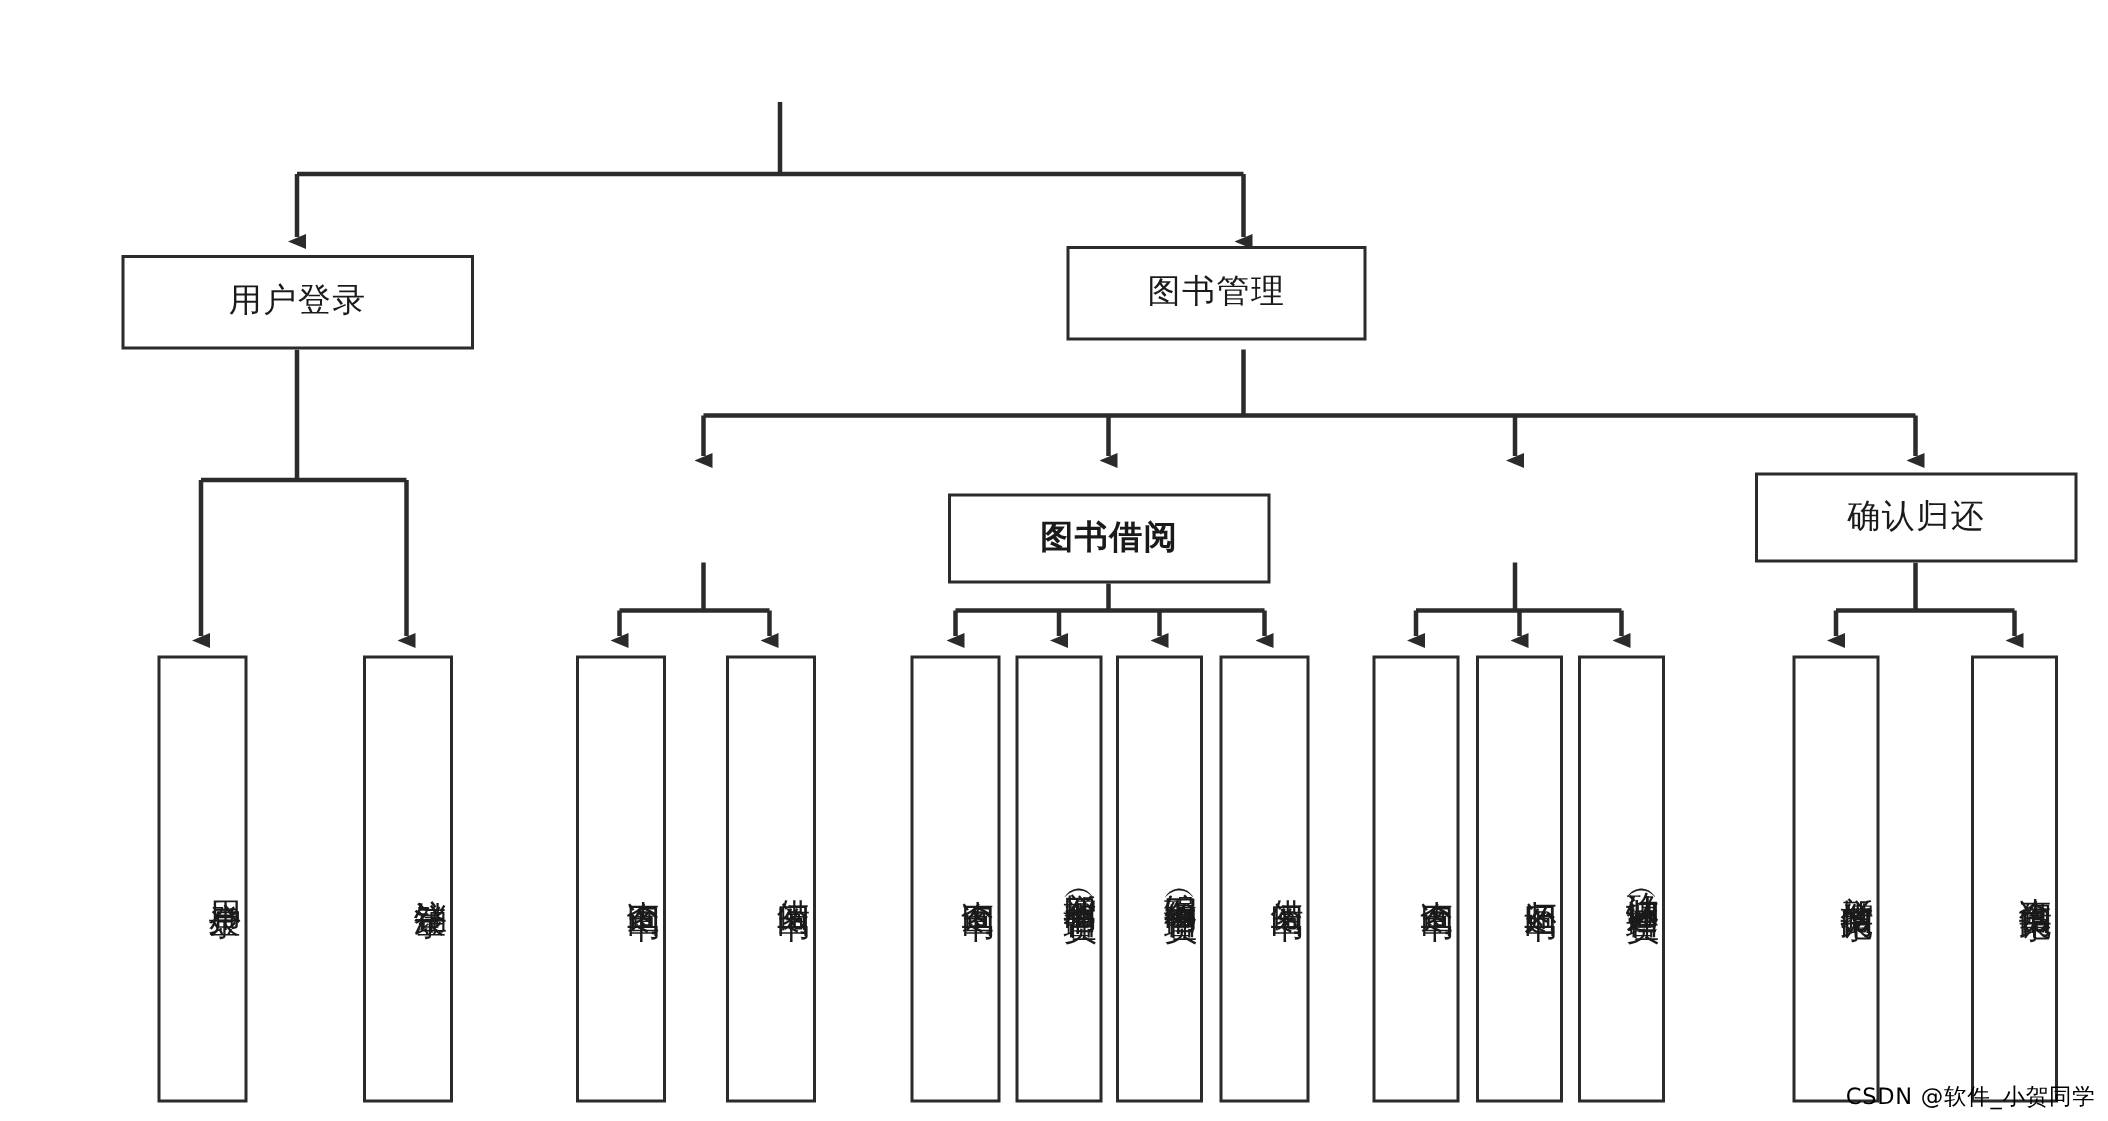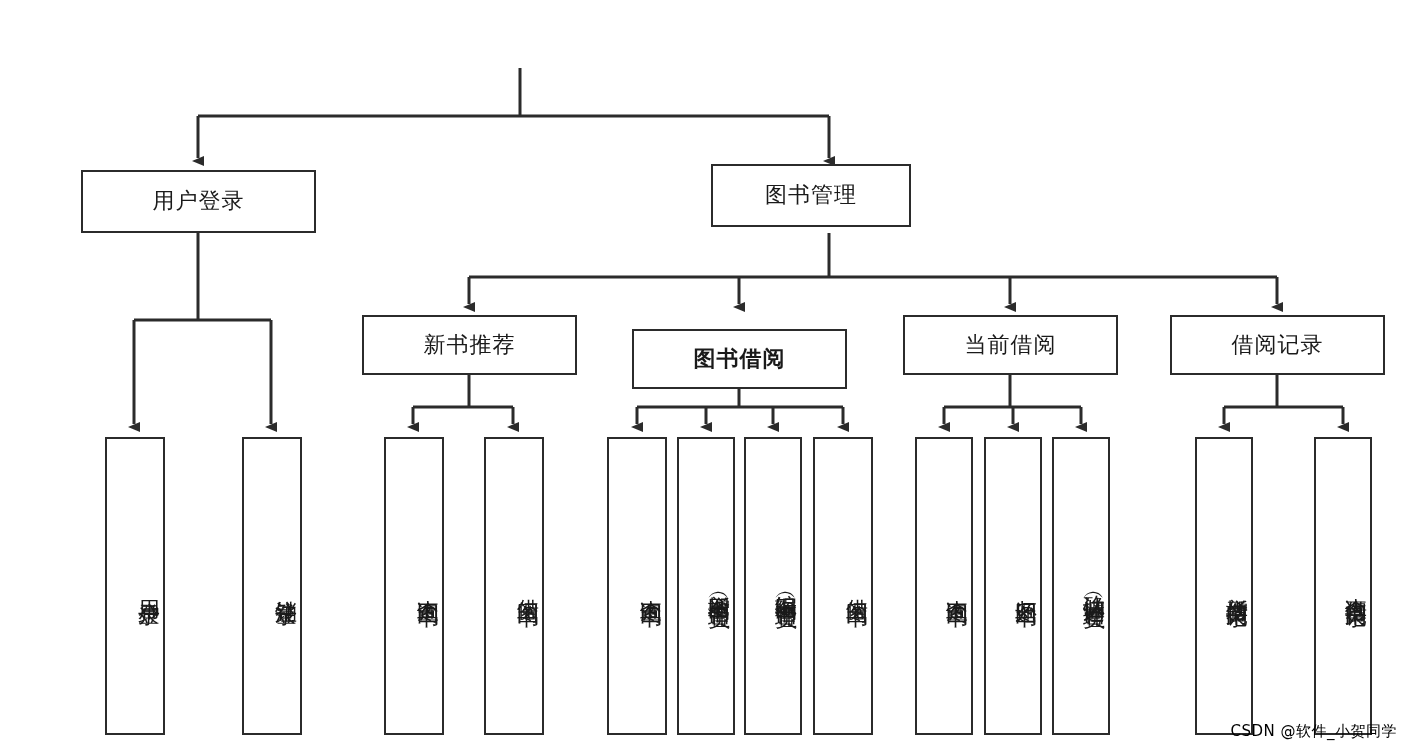--- a/index.html
+++ b/index.html
@@ -126,31 +126,25 @@
   </svg>
 
 
   <div class="node h" style="left:81px; top:170px; width:235px; height:63px;">
     <span>用户登录</span>
   </div>
   <div class="node h" style="left:711px; top:164px; width:200px; height:63px;">
     <span>图书管理</span>
   </div>
 
-  <div class="node h" style="left:362px; top:315px; width:215px; height:60px;">
-    <span>新书推荐</span>
-  </div>
   <div class="node h" style="left:632px; top:329px; width:215px; height:60px;font-weight:bold;">
     <span>图书借阅</span>
   </div>
-  <div class="node h" style="left:903px; top:315px; width:215px; height:60px;">
-    <span>当前借阅</span>
-  </div>
   <div class="node h" style="left:1170px; top:315px; width:215px; height:60px;">
-    <span>借阅记录</span>
+    <span>确认归还</span>
   </div>
 
   <div class="node v" style="left:105px; top:437px; width:60px; height:298px;">
     <span class="vtext">用户登录</span>
   </div>
   <div class="node v" style="left:242px; top:437px; width:60px; height:298px;">
     <span class="vtext">注销登录</span>
   </div>
 
   <div class="node v" style="left:384px; top:437px; width:60px; height:298px;">

